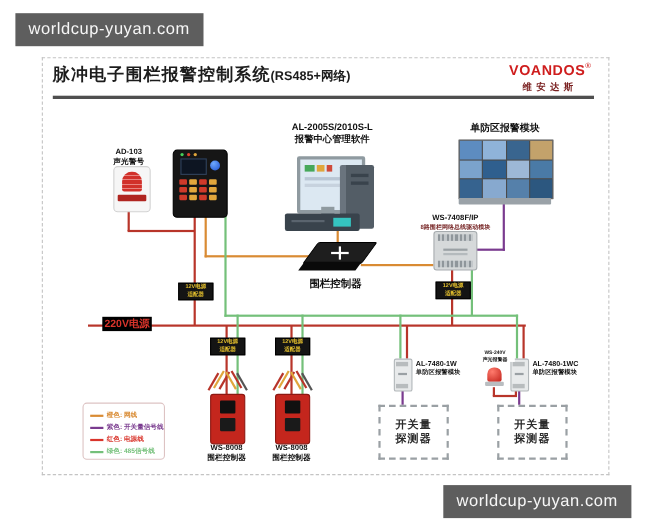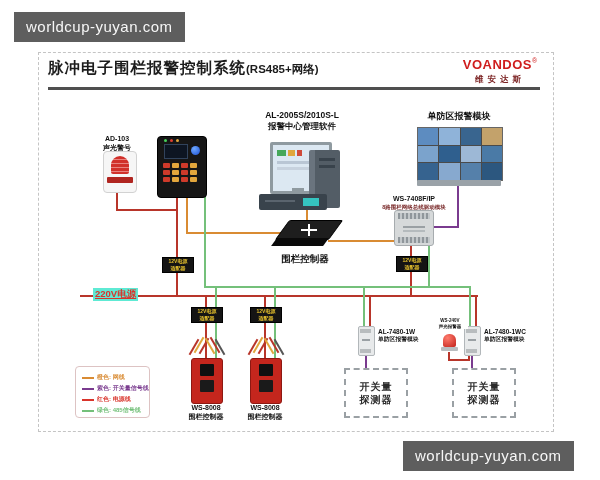--- a/index.html
+++ b/index.html
@@ -21,22 +21,22 @@
   .dlabel{position:absolute;text-align:center;color:#111;font-weight:700;line-height:1.25;}
   .dlabel .l2{display:block;}
   
   .h{position:absolute;height:2px;}
   .v{position:absolute;width:2px;}
   .red{background:#b8352a;} .org{background:#d98b33;} .grn{background:#74c07a;} .pur{background:#7a3b8f;}
   
   .chip{position:absolute;width:30px;height:14px;background:#141414;border:1px solid #000;
         color:#e7c22d;font-size:5px;line-height:1.3;text-align:center;font-weight:700;z-index:5;}
   
-  .pwr{position:absolute;left:93px;top:288px;background:#5eead4;color:#d9342b;font-weight:700;
-       font-size:9.5px;padding:0 2px;z-index:5;text-decoration:underline;}
+  .pwr{position:absolute;left:93px;top:288px;background:#000000;color:#d9342b;font-weight:700;
+       font-size:9.5px;padding:0 2px;z-index:5;}
   
   .siren{position:absolute;left:103px;top:151px;width:32px;height:40px;background:#f6f6f6;
          border:1px solid #d2d2d2;border-radius:4px;}
   .siren-dome{position:absolute;left:7px;top:4px;width:18px;height:18px;border-radius:9px 9px 2px 2px;
          background:repeating-linear-gradient(180deg,#d1302a 0 3px,#e8837f 3px 4px);}
   .siren-base{position:absolute;left:3px;top:25px;width:26px;height:6px;background:#b02520;border-radius:1px;}
   
   .kp{position:absolute;left:157px;top:136px;width:48px;height:60px;background:#161616;border:1px solid #000;border-radius:4px;}
   .kp-led{position:absolute;width:3px;height:3px;border-radius:50%;top:2px;}
   .kp-screen{position:absolute;left:6px;top:7px;width:22px;height:13px;background:#0d1522;border:1px solid #31435c;}

